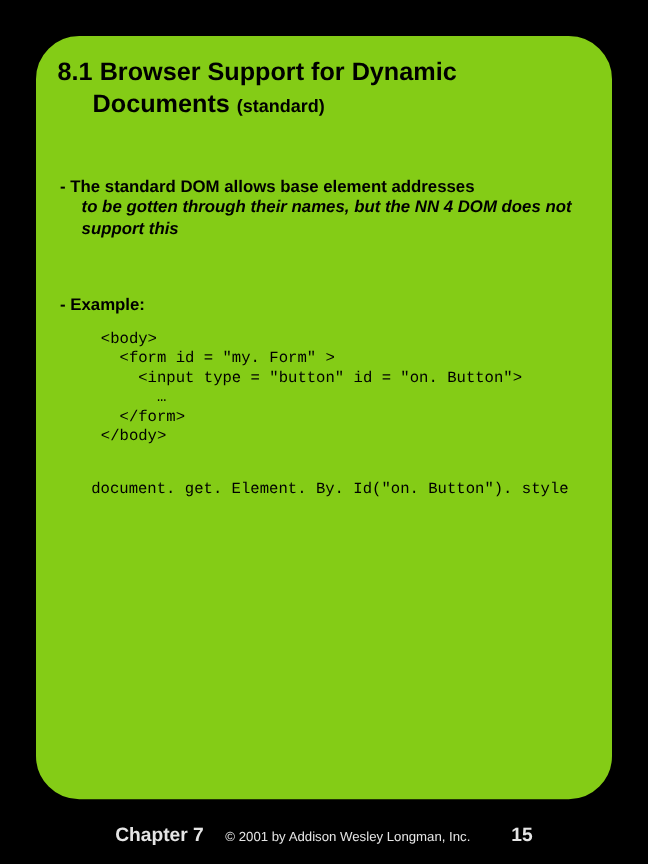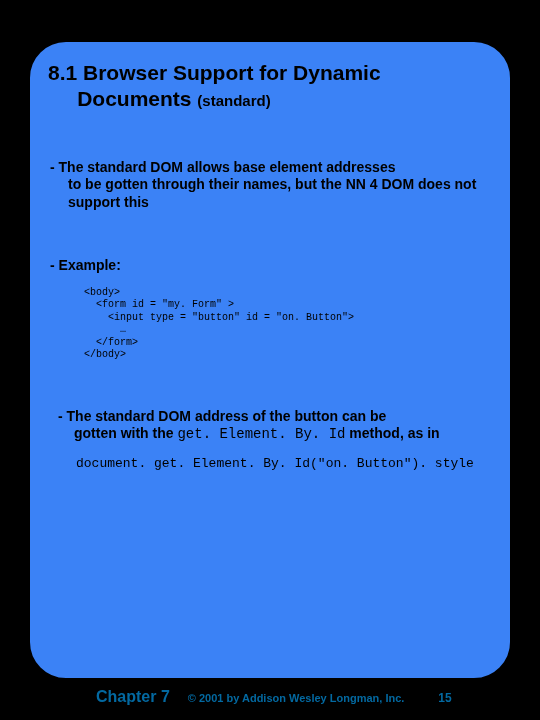--- a/index.html
+++ b/index.html
@@ -5,25 +5,25 @@
   * { box-sizing: border-box; margin: 0; padding: 0; }
   body {
     width: 540px;
     height: 720px;
     background: #000;
     font-family: Arial, Helvetica, sans-serif;
     position: relative;
   }
   .slide {
     position: absolute;
-    top: 40px;
+    top: 28px;
     left: 28px;
     width: 484px;
     height: 640px;
-    background: #3b82f6;
+    background: #84cc16;
     border: 2px solid #000;
     border-radius: 38px;
     padding: 18px 14px 14px 14px;
   }
   .title {
     font-size: 21px;
     font-weight: bold;
     line-height: 1.25;
     margin-bottom: 14px;
     padding-left: 4px;
@@ -33,26 +33,26 @@
     font-weight: bold;
   }
   .bullet {
     font-size: 14px;
     font-weight: bold;
     line-height: 1.25;
     margin-bottom: 12px;
     margin-top: 46px;
   }
   .b0 { padding-left: 6px; }
-  .b0 .rest { padding-left: 18px; display: block; }
+  .b0 .rest { padding-left: 18px; display: block; font-style: italic; }
   .b1 { padding-left: 14px; }
   .b1 .rest { padding-left: 16px; display: block; }
   .codeblock {
     font-family: "Courier New", monospace;
-    font-size: 10px;
+    font-size: 13px;
     font-weight: normal;
     line-height: 1.25;
     white-space: pre;
     padding-left: 40px;
     margin-bottom: 28px;
   }
   .bullet .mono {
     font-family: "Courier New", monospace;
     font-weight: normal;
     font-size: 14px;
@@ -64,35 +64,35 @@
     padding-left: 32px;
     margin-bottom: 12px;
   }
   .footer {
     position: absolute;
     bottom: 14px;
     left: 0;
     width: 540px;
     display: flex;
     align-items: baseline;
-    color: #0369a1;
+    color: #e5e5e5;
     padding-left: 96px;
   }
   .footer .chap {
     font-size: 16px;
     font-weight: bold;
     margin-right: 18px;
   }
   .footer .copy {
     font-size: 11px;
-    font-weight: bold;
+    font-weight: normal;
     margin-right: 34px;
   }
   .footer .pnum {
-    font-size: 12px;
+    font-size: 16px;
     font-weight: bold;
   }
 </style>
 </head>
 <body>
 
 <div class="slide">
 
   <div class="title">
     <span>8.1 Browser Support for Dynamic</span><br>
@@ -108,24 +108,20 @@
     <span>- Example:</span>
   </div>
 
   <div class="codeblock">&lt;body&gt;
   &lt;form id = "my. Form" &gt;
     &lt;input type = "button" id = "on. Button"&gt;
       …
   &lt;/form&gt;
 &lt;/body&gt;</div>
 
-  <div class="bullet b1">
-    <span>- The standard DOM address of the button can be</span>
-    <span class="rest"><span>gotten with the </span><span class="mono">get. Element. By. Id</span><span> method, as in</span></span>
-  </div>
 
   <div class="codeline">document. get. Element. By. Id("on. Button"). style</div>
 
 
 
   <div class="bullet b0">
   </div>
 
 </div>
 

